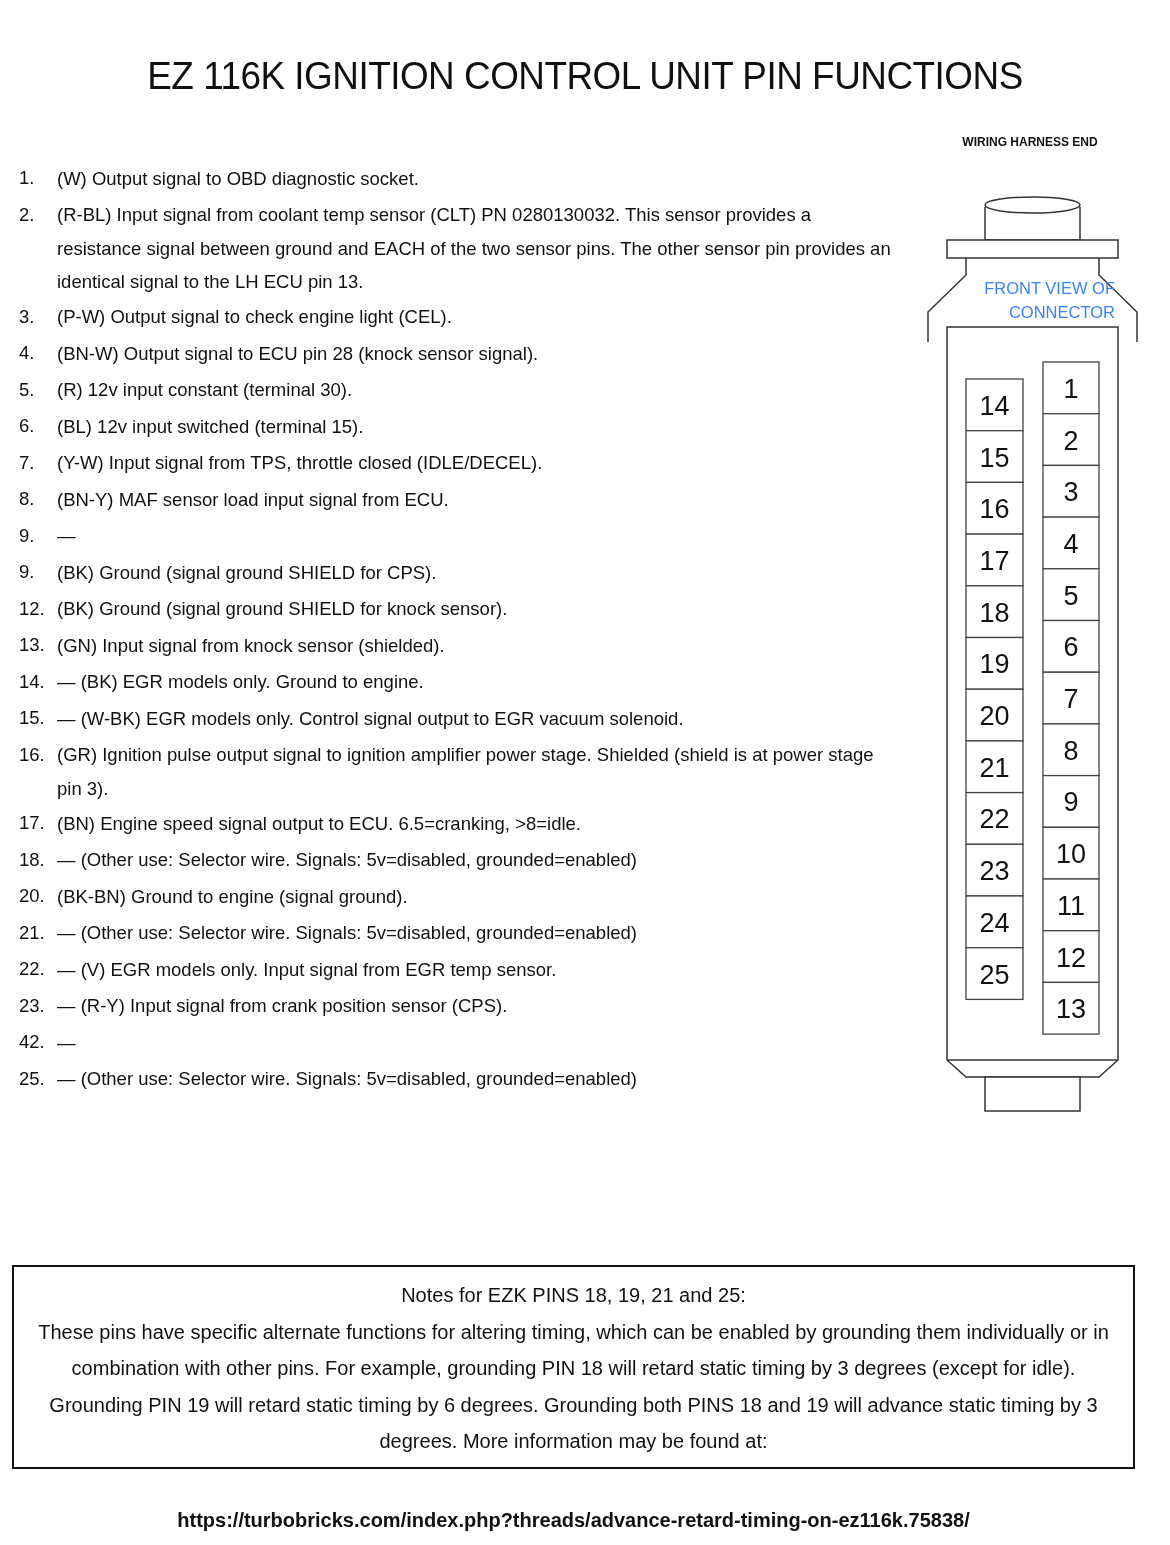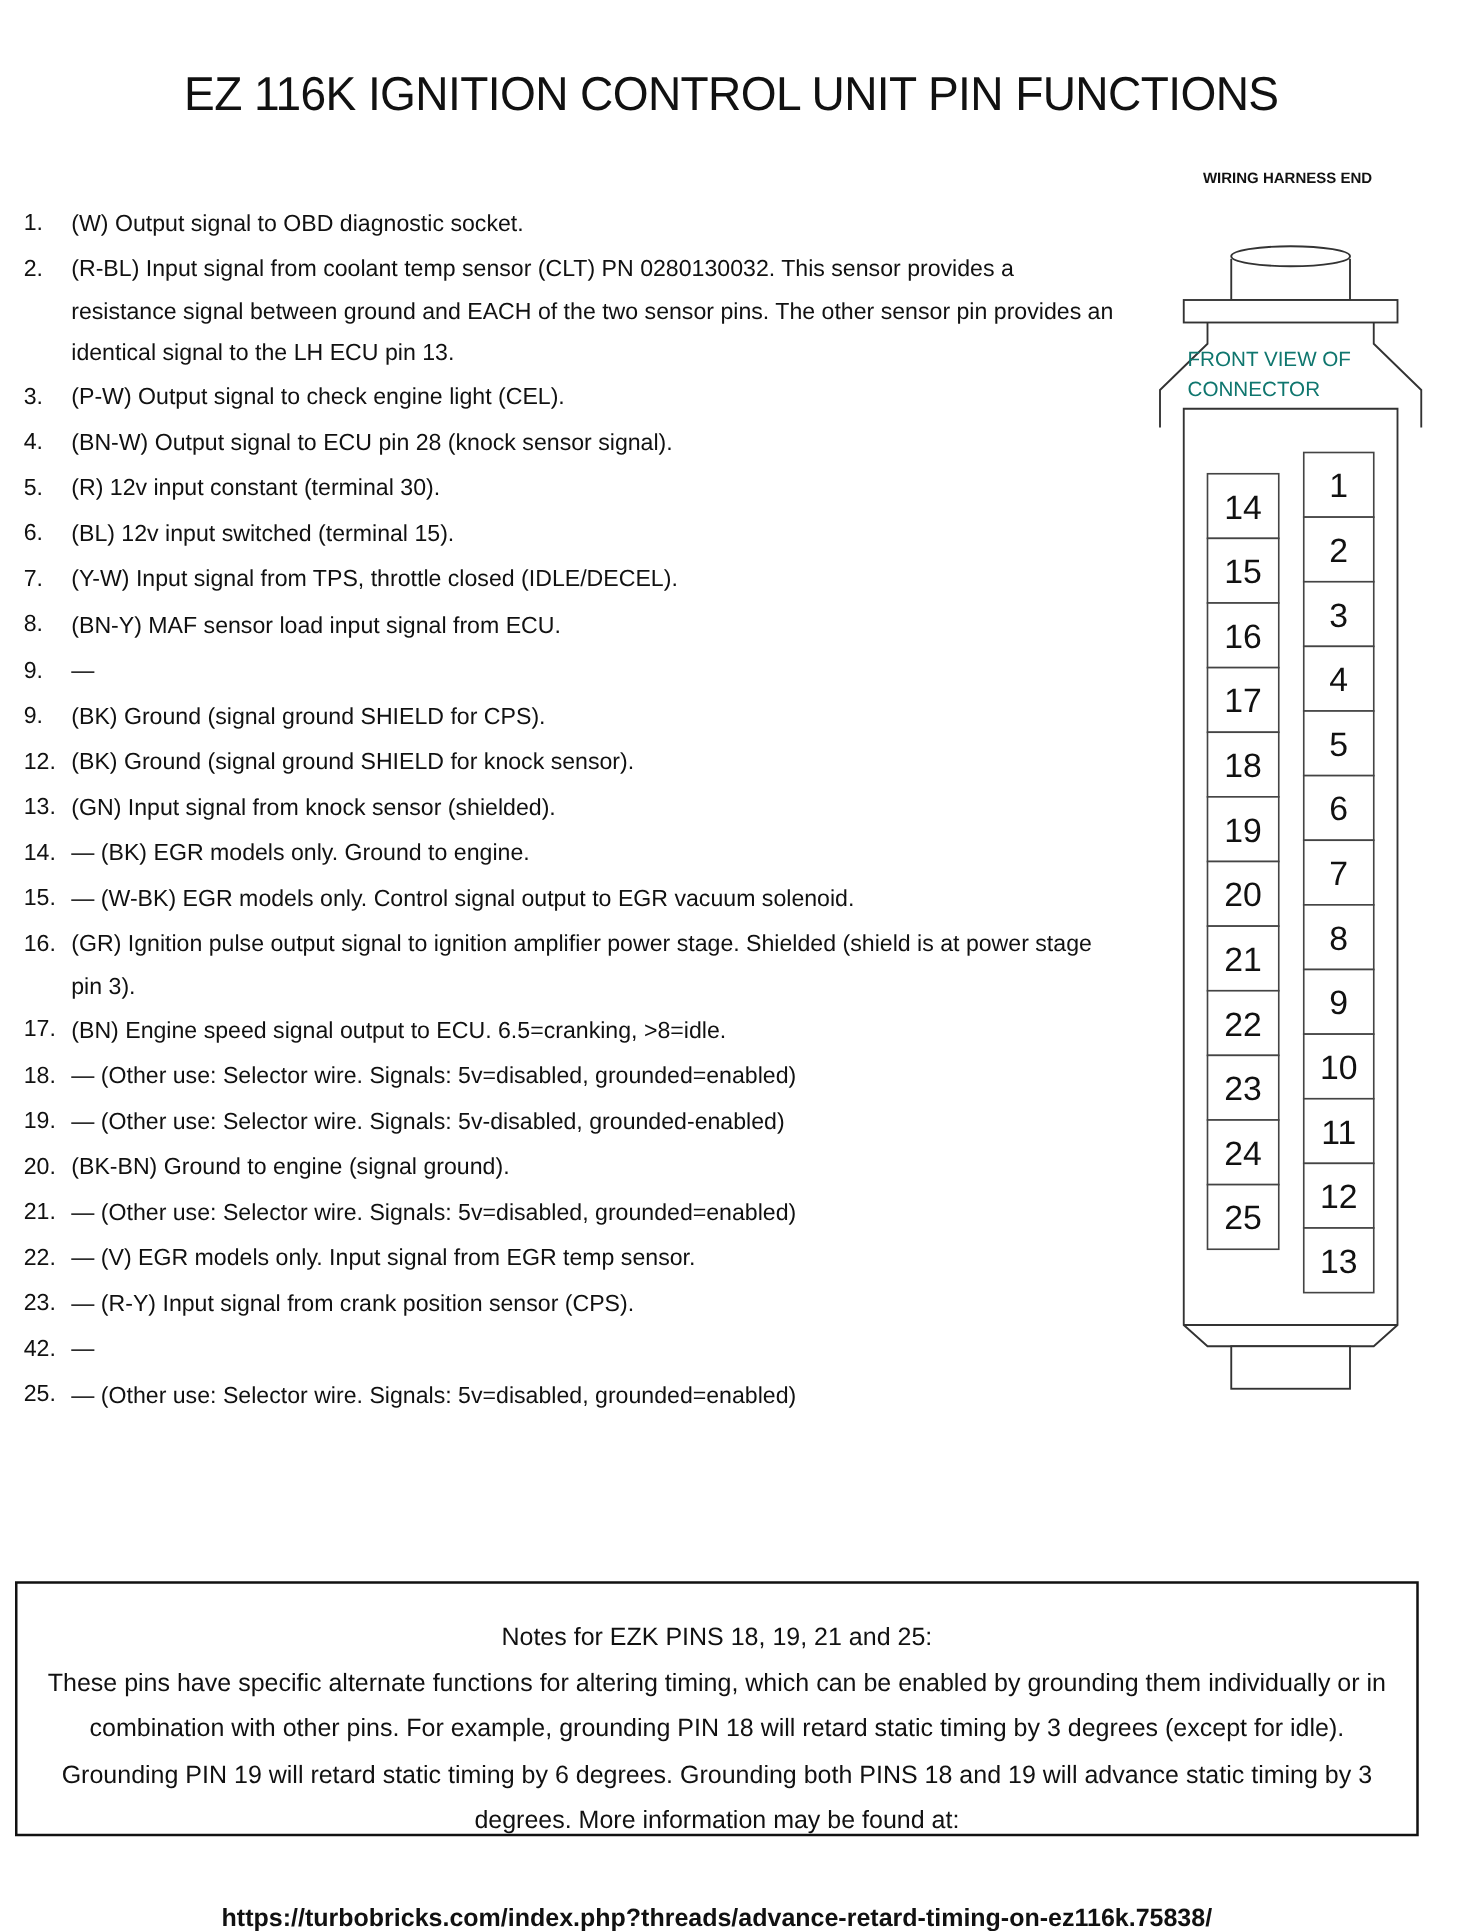--- a/index.html
+++ b/index.html
@@ -16,28 +16,28 @@
   }
   .pin-item { display: flex; line-height: 36.5px; }
   .pin-num { width: 38px; flex: none; }
   .pin-text { flex: 1; line-height: 33.5px; padding-top: 1.5px; }
   .harness-label {
     position: absolute; left: 925px; top: 128px; width: 210px; text-align: center;
     font-family: "Liberation Sans", sans-serif; font-weight: bold; font-size: 12px; line-height: 28px;
   }
   .connector-svg { position: absolute; left: 910px; top: 190px; }
   .front-label {
-    position: absolute; left: 950px; top: 276px; width: 165px; text-align: left;
-    font-family: "Liberation Sans", sans-serif; font-size: 16.5px; line-height: 24px; color: #0f766e;
+    position: absolute; left: 950px; top: 276px; width: 165px; text-align: right;
+    font-family: "Liberation Sans", sans-serif; font-size: 16.5px; line-height: 24px; color: #3b82f6;
   }
   .notes-box {
     position: absolute; left: 12px; top: 1265px; width: 1123px; height: 204px;
     border: 2.5px solid #111; box-sizing: border-box;
     font-family: "Liberation Sans", sans-serif; font-size: 20px; text-align: center;
-    padding-top: 25px; line-height: 36.5px;
+    padding-top: 10px; line-height: 36.5px;
   }
   .notes-heading, .notes-body { display: block; }
   .notes-body { padding: 0 18px; }
   .notes-link { display: block; font-weight: bold; margin-top: 42px; }
   .pin-cell-text { font-family: "Liberation Sans", sans-serif; font-size: 27px; fill: #111; }
 </style>
 </head>
 <body>
 
 <h1 class="title">EZ 116K IGNITION CONTROL UNIT PIN FUNCTIONS</h1>
@@ -106,24 +106,20 @@
   </li>
     <li class="pin-item" style="">
     <span class="pin-num">17.</span>
     <span class="pin-text">(BN) Engine speed signal output to ECU. 6.5=cranking, &gt;8=idle.</span>
   </li>
     <li class="pin-item" style="">
     <span class="pin-num">18.</span>
     <span class="pin-text">— (Other use: Selector wire. Signals: 5v=disabled, grounded=enabled)</span>
   </li>
     <li class="pin-item" style="">
-    <span class="pin-num">19.</span>
-    <span class="pin-text">— (Other use: Selector wire. Signals: 5v-disabled, grounded-enabled)</span>
-  </li>
-    <li class="pin-item" style="">
     <span class="pin-num">20.</span>
     <span class="pin-text">(BK-BN) Ground to engine (signal ground).</span>
   </li>
     <li class="pin-item" style="">
     <span class="pin-num">21.</span>
     <span class="pin-text">— (Other use: Selector wire. Signals: 5v=disabled, grounded=enabled)</span>
   </li>
     <li class="pin-item" style="">
     <span class="pin-num">22.</span>
     <span class="pin-text">— (V) EGR models only. Input signal from EGR temp sensor.</span>

